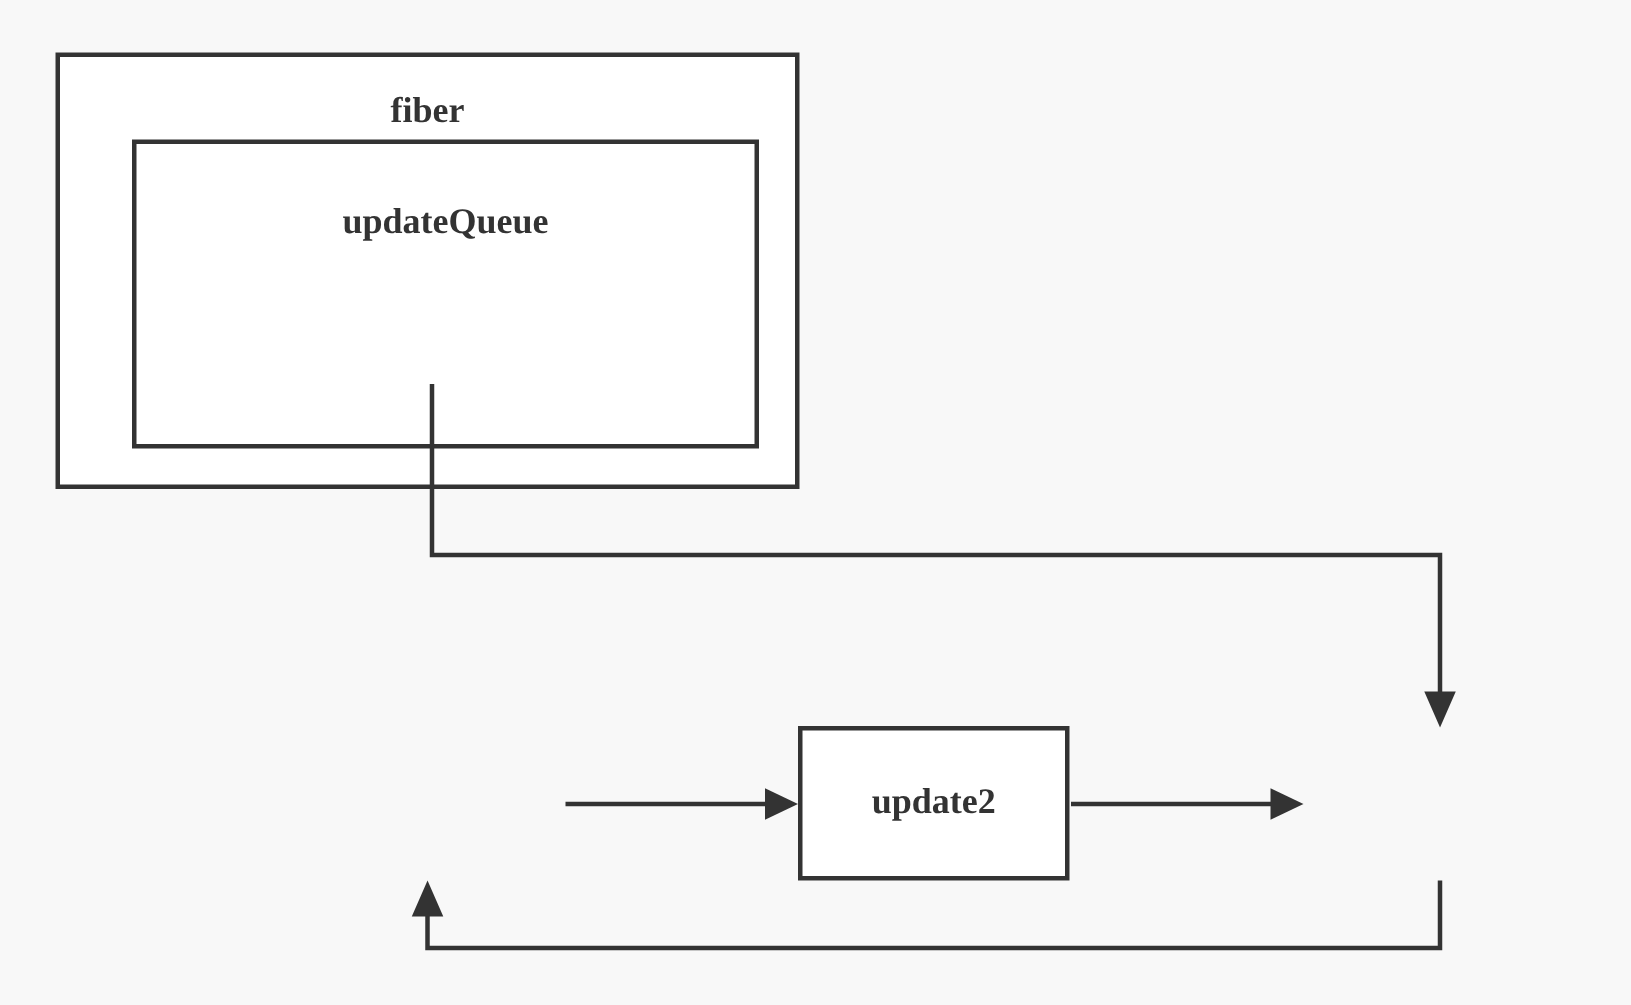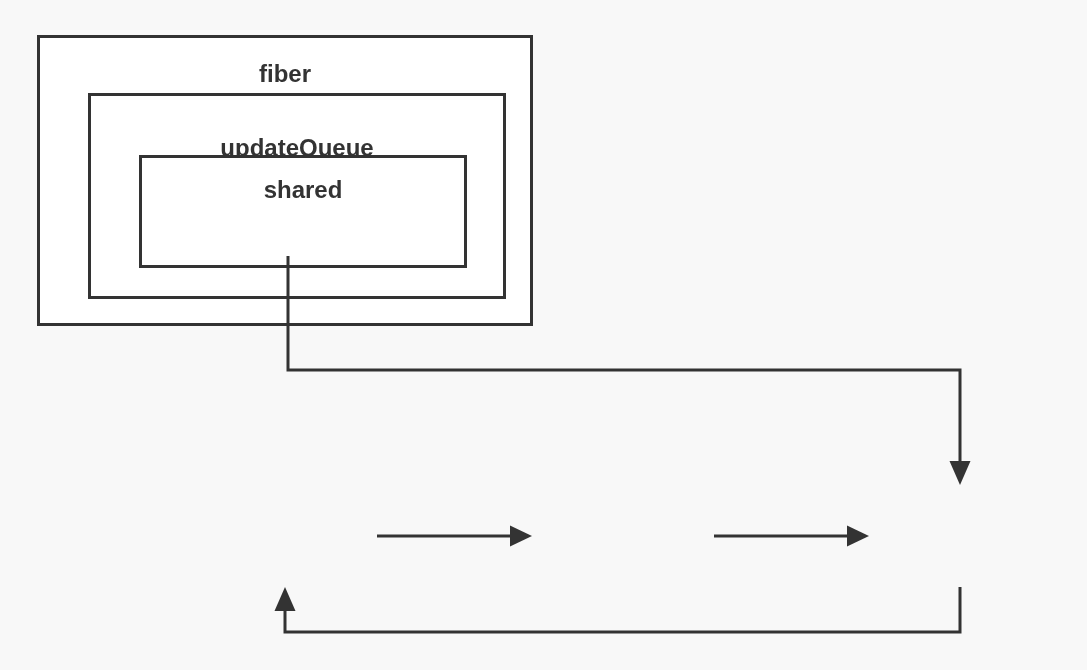--- a/index.html
+++ b/index.html
@@ -14,20 +14,21 @@
     padding: 0;
     background: var(--bg);
     font-family: "Liberation Sans", "DejaVu Sans", sans-serif;
   }
   .stage {
     position: relative;
     width: 1087px;
     height: 670px;
     background: var(--bg);
     overflow: hidden;
+    font-family: Liberation Serif, serif;
   }
   .box {
     position: absolute;
     background: var(--box-fill);
     border: 3px solid var(--stroke);
   }
   .box-label {
     position: absolute;
     left: 0;
     right: 0;
@@ -83,26 +84,26 @@
 <div class="stage">
 
   <div class="box" id="box-fiber">
     <span class="box-label">fiber</span>
   </div>
 
   <div class="box" id="box-updatequeue">
     <span class="box-label">updateQueue</span>
   </div>
 
-  <div class="box" id="box-shared">
-    <span class="box-label">shared</span>
-  </div>
 
 
 
+  <div class="box leaf" id="box-update2">
+    <span>update2</span>
+  </div>
 
 
   <svg class="wires" viewBox="0 0 1087 670" xmlns="http://www.w3.org/2000/svg">
 
     <g>
       <polyline points="288,256 288,370 960,370 960,462"></polyline>
       <polygon points="949.5,461 970.5,461 960,485"></polygon>
     </g>
 
     <g>

